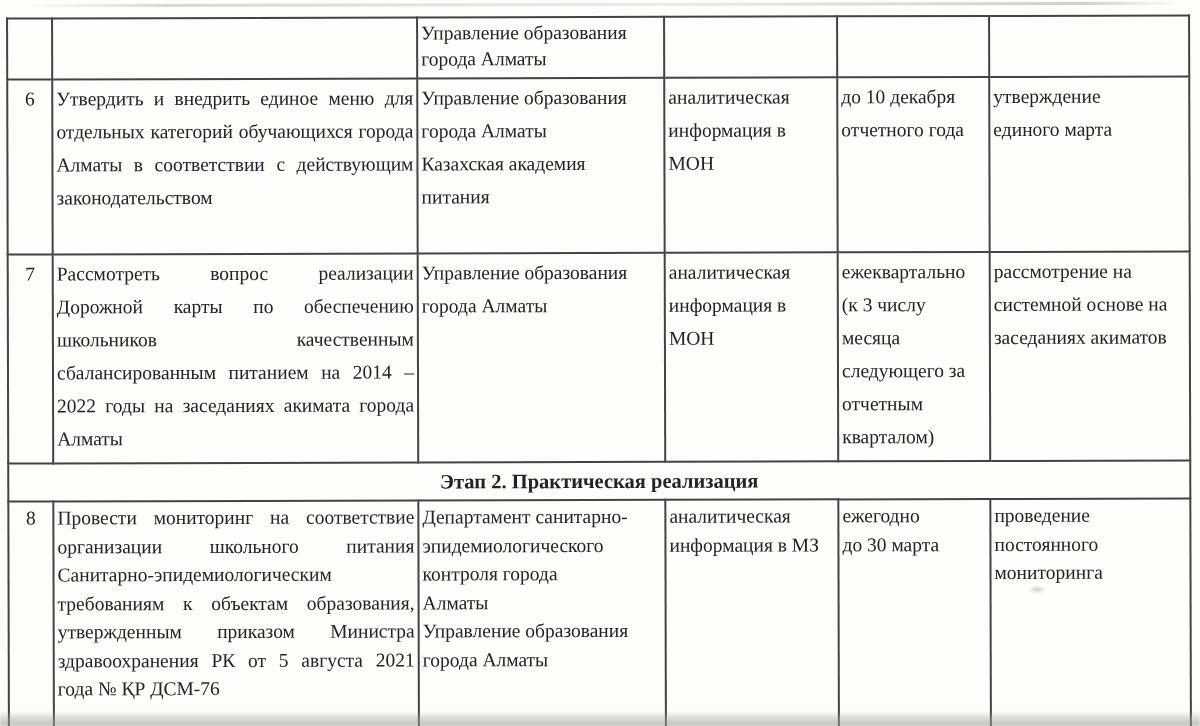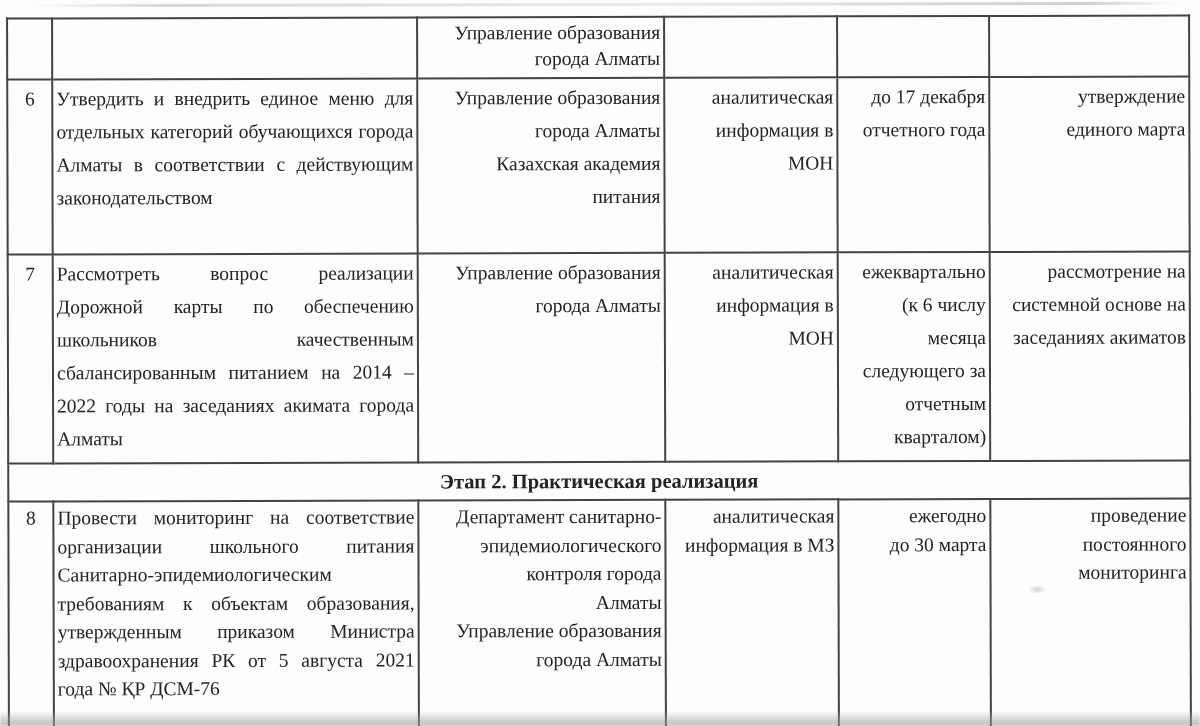--- a/index.html
+++ b/index.html
@@ -56,21 +56,21 @@
   .cell-num {
     text-align: center;
     vertical-align: middle;
   }
   .cell-task {
     text-align: justify;
     text-align-last: left;
     padding: 2px 2px 2px 5px;
   }
   .cell-center {
-    text-align: right;
+    text-align: left;
     white-space: pre-line;
     padding-top: 3px;
   }
   .row-partial td { line-height: 26px; height: 55px; }
   .row-main td   { line-height: 33px; }
   .row-6 td  { height: 169px; }
   .row-7 td  { height: 203px; }
   .row-8 td  { height: 229px; line-height: 28.5px; }
   .row-stage td {
     height: 36px;
@@ -112,36 +112,36 @@
         <tr class="row-main row-6">
           <td class="cell-num">6</td>
           <td class="cell-task">Утвердить и внедрить единое меню для отдельных категорий обучающихся города Алматы в соответствии с действующим законодательством</td>
           <td class="cell-center">Управление образования
 города Алматы
 Казахская академия
 питания</td>
           <td class="cell-center">аналитическая
 информация в
 МОН</td>
-          <td class="cell-center">до 17 декабря
+          <td class="cell-center">до 10 декабря
 отчетного года</td>
           <td class="cell-center">утверждение
 единого марта</td>
         </tr>
 
         <tr class="row-main row-7">
           <td class="cell-num">7</td>
           <td class="cell-task">Рассмотреть вопрос реализации Дорожной карты по обеспечению школьников качественным сбалансированным питанием на 2014 – 2022 годы на заседаниях акимата города Алматы</td>
           <td class="cell-center">Управление образования
 города Алматы</td>
           <td class="cell-center">аналитическая
 информация в
 МОН</td>
           <td class="cell-center">ежеквартально
-(к 6 числу
+(к 3 числу
 месяца
 следующего за
 отчетным
 кварталом)</td>
           <td class="cell-center">рассмотрение на
 системной основе на
 заседаниях акиматов</td>
         </tr>
 
         <tr class="row-stage">

